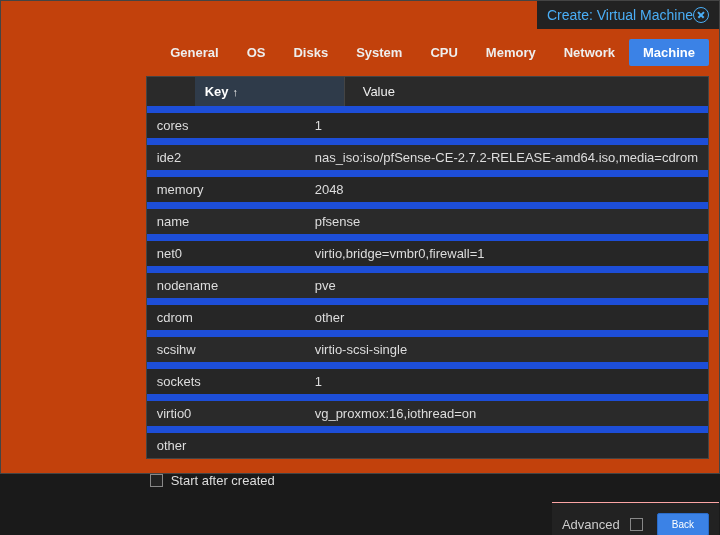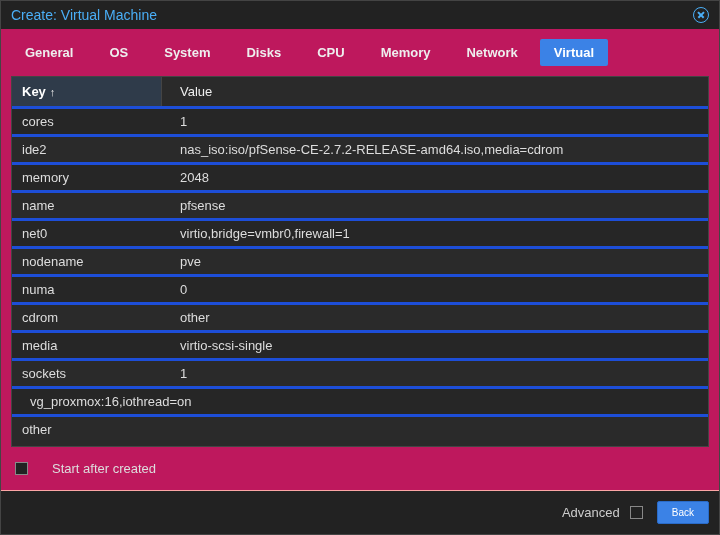--- a/index.html
+++ b/index.html
@@ -6,26 +6,27 @@
     body {
       background: #1a1a1a;
       font-family: -apple-system, BlinkMacSystemFont, "Segoe UI", Arial, sans-serif;
       font-size: 13px;
       color: #ccc;
       width: 720px;
       height: 535px;
       overflow: hidden;
     }
     .wizard {
-      background: #be185d;
+      background: #c2410c;
       border: 1px solid #444;
       width: 720px;
-      height: 535px;
+      height: 474px;
       display: flex;
       flex-direction: column;
+      align-items: flex-end;
     }
     .titlebar {
       display: flex;
       justify-content: space-between;
       align-items: center;
       padding: 6px 10px;
       background: #222;
     }
     .titlebar-title {
       color: #4aaef6;
@@ -47,22 +48,22 @@
       background: #4aaef6;
       top: 50%;
       left: 50%;
       margin-left: -4px;
       margin-top: -0.75px;
     }
     .close-icon::before { transform: rotate(45deg); }
     .close-icon::after { transform: rotate(-45deg); }
     .tabs {
       display: flex;
-      gap: 8px;
-      padding: 10px 22px 0 10px;
+      gap: 0;
+      padding: 10px 10px 0 10px;
       align-items: center;
     }
     .tab {
       padding: 6px 14px;
       color: #eee;
       font-weight: 600;
       cursor: pointer;
       font-size: 13px;
     }
     .tab.active {
@@ -79,58 +80,59 @@
     .grid {
       border: 1px solid #444;
       background: #2a2a2a;
       flex: 1;
       display: flex;
       flex-direction: column;
     }
     .grid-header {
       display: flex;
       background: #2a2a2a;
+      padding-left: 48px;
     }
     .grid-header .col-key {
       background: #2f3b4a;
       font-weight: 600;
       color: #fff;
       padding: 7px 10px;
       display: flex;
       align-items: center;
       gap: 4px;
     }
     .grid-header .col-value {
       padding: 7px 10px;
       color: #eee;
       font-weight: 400;
     }
     .col-key { width: 150px; border-right: 1px solid #444; }
     .col-value { flex: 1; margin-left: 8px; }
     .grid-body { flex: 1; overflow: auto; }
     .grid-row {
       display: flex;
-      border-top: 3px solid #1d4ed8;
+      border-top: 7px solid #1d4ed8;
     }
     .grid-row:nth-child(odd) { background: #262626; }
     .grid-row:nth-child(even) { background: #2a2a2a; }
     .grid-row .col-key, .grid-row .col-value {
       padding: 5px 10px;
       color: #ddd;
       font-size: 13px;
     }
     .grid-row .col-key { border-right: none; }
     .sort-arrow {
       font-size: 11px;
       color: #eee;
     }
     .checkbox-row {
       display: flex;
       align-items: center;
-      gap: 24px;
+      gap: 8px;
       padding: 14px 4px 4px 4px;
     }
     .checkbox {
       width: 13px;
       height: 13px;
       border: 1px solid #888;
       background: #222;
       cursor: pointer;
     }
     .checkbox-label { color: #ddd; cursor: pointer; }
@@ -167,26 +169,26 @@
 
 <div class="wizard">
   <div class="titlebar">
     <span class="titlebar-title">Create: Virtual Machine</span>
     <span class="close-icon"></span>
   </div>
 
   <div class="tabs">
     <div class="tab">General</div>
     <div class="tab">OS</div>
+    <div class="tab">Disks</div>
     <div class="tab">System</div>
-    <div class="tab">Disks</div>
     <div class="tab">CPU</div>
     <div class="tab">Memory</div>
     <div class="tab">Network</div>
-    <div class="tab active">Virtual</div>
+    <div class="tab active">Machine</div>
   </div>
 
   <div class="content">
     <div class="grid">
       <div class="grid-header">
         <div class="col-key">
           <span>Key</span>
           <span class="sort-arrow">↑</span>
         </div>
         <div class="col-value">Value</div>
@@ -210,36 +212,33 @@
           </div>
           <div class="grid-row">
             <div class="col-key">net0</div>
             <div class="col-value">virtio,bridge=vmbr0,firewall=1</div>
           </div>
           <div class="grid-row">
             <div class="col-key">nodename</div>
             <div class="col-value">pve</div>
           </div>
           <div class="grid-row">
-            <div class="col-key">numa</div>
-            <div class="col-value">0</div>
-          </div>
-          <div class="grid-row">
             <div class="col-key">cdrom</div>
             <div class="col-value">other</div>
           </div>
           <div class="grid-row">
-            <div class="col-key">media</div>
+            <div class="col-key">scsihw</div>
             <div class="col-value">virtio-scsi-single</div>
           </div>
           <div class="grid-row">
             <div class="col-key">sockets</div>
             <div class="col-value">1</div>
           </div>
           <div class="grid-row">
+            <div class="col-key">virtio0</div>
             <div class="col-value">vg_proxmox:16,iothread=on</div>
           </div>
           <div class="grid-row">
             <div class="col-key">other</div>
           </div>
         </div>
     </div>
 
     <div class="checkbox-row">
       <span class="checkbox"></span>

